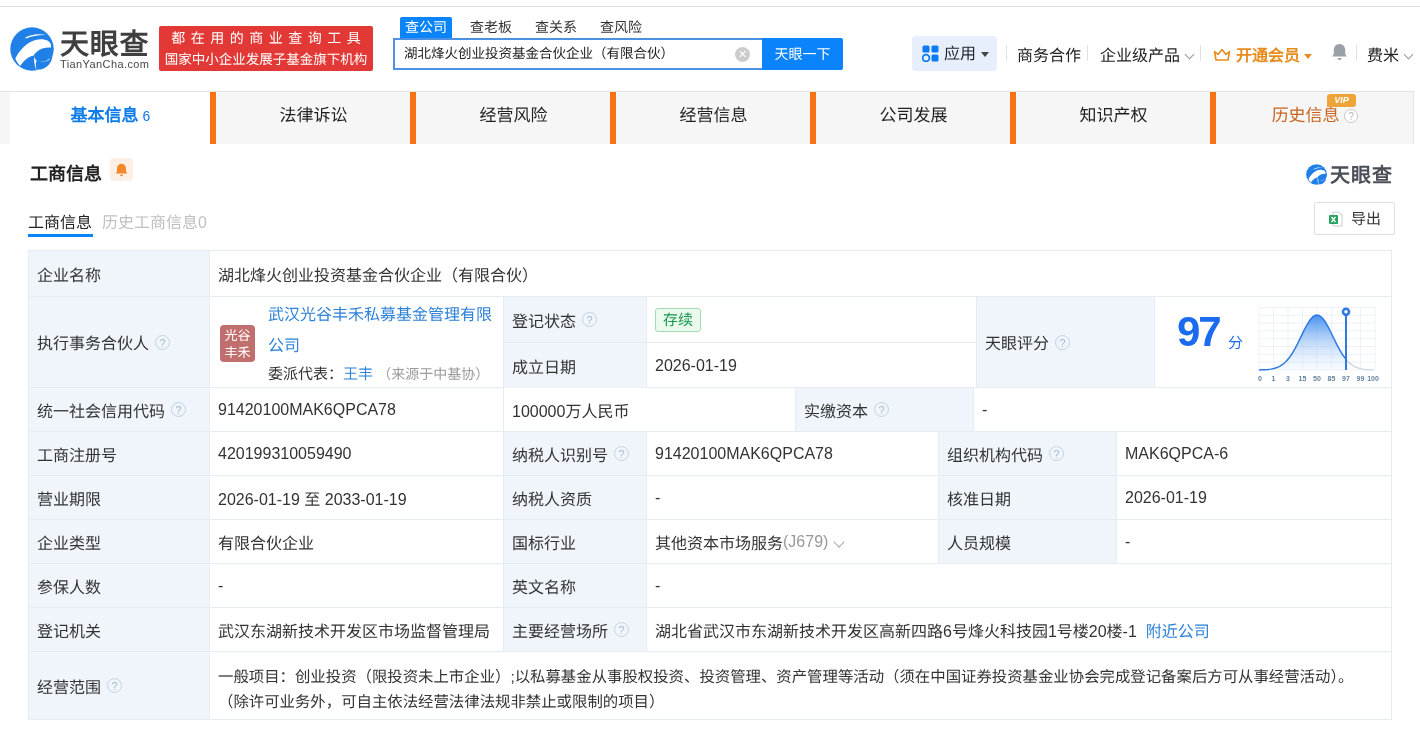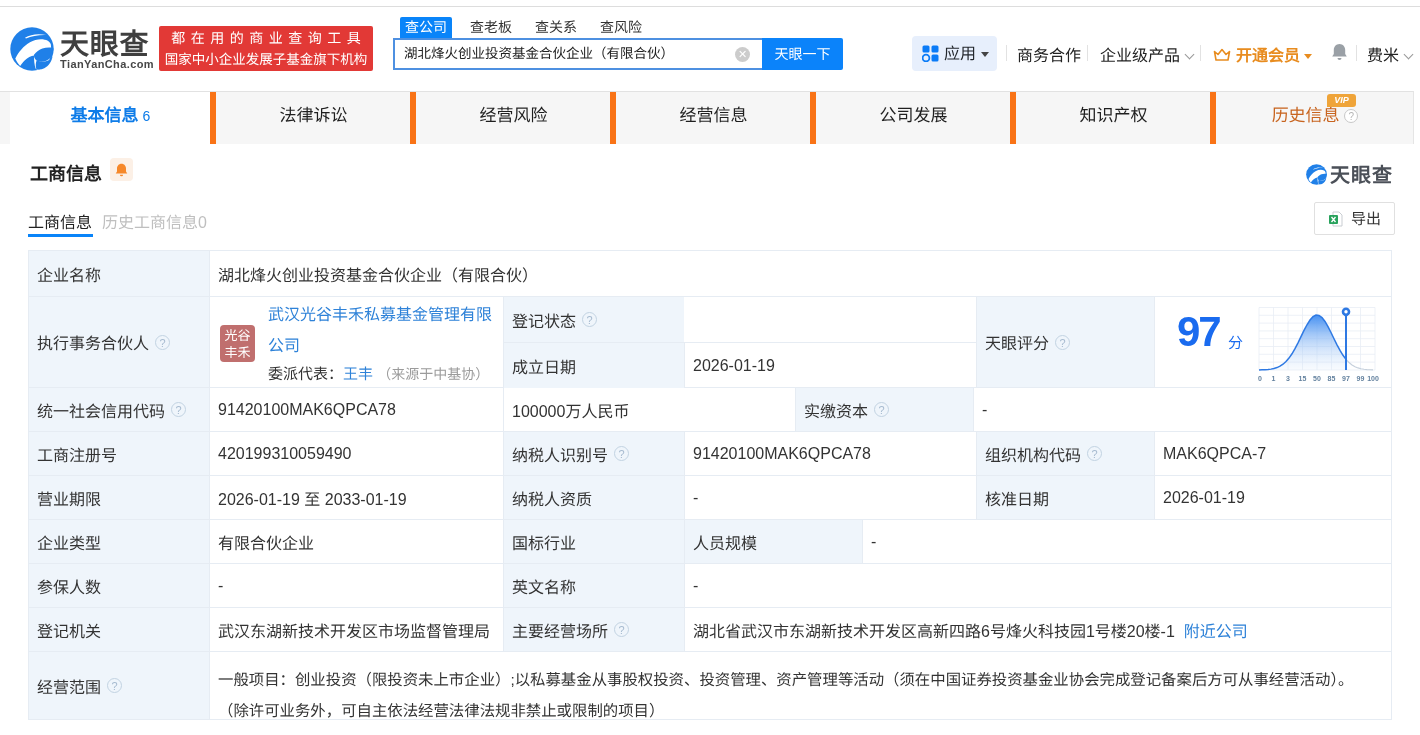--- a/index.html
+++ b/index.html
@@ -5,21 +5,21 @@
 *{margin:0;padding:0;box-sizing:border-box}
 html,body{width:1420px;height:735px;overflow:hidden;background:#fff;
   font-family:"Liberation Sans",sans-serif;-webkit-font-smoothing:antialiased}
 body{position:relative}
 
 #topline{position:absolute;left:0;top:6px;width:1420px;height:1px;background:#ddd}
 
 #logo{position:absolute;left:10px;top:27px}
 #logotext{position:absolute;left:60px;top:26px;color:#3c3c3c}
 #logotext .cn{font-size:29px;font-weight:700;letter-spacing:0.8px;line-height:30px;color:#3f3f3f;margin-top:3px}
-#logotext .en{font-size:11px;font-weight:700;letter-spacing:0.4px;color:#474747;margin-top:-1px}
+#logotext .en{font-size:11px;font-weight:400;letter-spacing:0.4px;color:#474747;margin-top:-1px}
 
 #redbox{position:absolute;left:159px;top:26px;width:214px;height:45px;background:#e23936;border-radius:2px;
  color:#fff;text-align:center;font-size:13.5px;line-height:21px;padding-top:2px}
 #redbox .l1{font-size:14px;letter-spacing:5.5px;text-indent:5.5px;white-space:nowrap}
 #redbox .l2{font-size:13.5px;letter-spacing:0;white-space:nowrap}
 
 #stabs{position:absolute;left:400px;top:17px;height:21px;font-size:14px}
 #stabs .t{display:inline-block;height:21px;line-height:21px;padding:0 5px;color:#333;margin-right:13px}
 #stabs .t.on{background:#0984f9;color:#fff;border-radius:2px 2px 0 0}
 #sbox{position:absolute;left:393px;top:38px;width:369px;height:32px;background:#fff;
@@ -62,21 +62,21 @@
 #wmark .txt{font-size:20px;font-weight:700;color:#4b5058;letter-spacing:1px;vertical-align:3px;margin-left:3px}
 #exportbtn{position:absolute;left:1314px;top:202px;width:81px;height:33px;border:1px solid #e0e0e0;border-radius:2px;
  background:#fff;line-height:31px;text-align:center;font-size:15px;color:#333}
 #exportbtn svg{vertical-align:-3px;margin-right:7px}
 
 #tbl{position:absolute;left:28px;top:250px;width:1364px;border:1px solid #e6ecf3;font-size:16px;color:#333}
 .row{display:flex;border-top:1px solid #e6ecf3}
 .row:first-child{border-top:none}
 .cell{flex:none;display:flex;align-items:center;padding-left:8px;padding-right:6px}
 .lab{background:#eff5fb}
-.w-l1{width:180px}.w-v1{width:294px}.w-l2{width:181px}.w-v2{width:292px}.w-l3{width:178px}.w-v3{width:234px}
+.w-l1{width:180px}.w-v1{width:294px}.w-l2{width:143px}.w-v2{width:292px}.w-l3{width:178px}.w-v3{width:234px}
 .bl{border-left:1px solid #e6ecf3}
 .h44{height:44px}
 .qm{margin-left:6px;width:15px;height:15px;line-height:15px;font-size:11px;border-color:#c2d3e2;color:#a6bacf;background:transparent}
 a.lk{color:#2e82d8;text-decoration:none}
 .grey{color:#999}
 .tag-green{display:inline-block;height:24px;line-height:22px;border:1px solid #a6dcb4;background:#eafaed;color:#18984d;
  border-radius:3px;padding:0 7px;font-size:15px}
 .chev{display:inline-block;width:8px;height:8px;border-right:1.5px solid #aaa;border-bottom:1.5px solid #aaa;
  transform:rotate(45deg);vertical-align:3px;margin-left:7px}
 
@@ -183,20 +183,23 @@
     <div class="cell bl w-v1" id="pcell">
       <div id="picon">光谷<br>丰禾</div>
       <div id="ptxt">
         <div class="nm">武汉光谷丰禾私募基金管理有限公司</div>
         <div class="rep">委派代表：<a class="lk">王丰</a> <span class="src">（来源于中基协）</span></div>
       </div>
     </div>
     <div style="width:473px;flex:none">
       <div style="display:flex;height:45px">
         <div class="cell lab bl w-l2" style="height:45px">登记状态<span class="qicon qm">?</span></div>
+        <div class="cell bl w-v2" style="height:45px">
+            <span class="tag-green">存续</span>
+          </div>
       </div>
       <div style="display:flex;height:45px;border-top:1px solid #e6ecf3">
         <div class="cell lab bl w-l2" style="height:45px">成立日期</div>
         <div class="cell bl w-v2" style="height:45px">2026-01-19</div>
       </div>
     </div>
     <div class="cell lab bl w-l3">天眼评分<span class="qicon qm">?</span></div>
     <div class="cell bl w-v3" style="position:relative;padding:0">
       <span id="scoreNum" style="position:absolute;left:22px;top:14px">97</span>
         <span id="scoreFen" style="position:absolute;left:73px;top:38px">分</span>
@@ -239,46 +242,47 @@
     <div class="cell bl w-v2">100000万人民币</div>
     <div class="cell lab bl w-l3">实缴资本<span class="qicon qm">?</span></div>
     <div class="cell bl w-v3">-</div>
   </div>
   <div class="row h44">
     <div class="cell lab w-l1">工商注册号</div>
     <div class="cell bl w-v1">420199310059490</div>
     <div class="cell lab bl w-l2">纳税人识别号<span class="qicon qm">?</span></div>
     <div class="cell bl w-v2">91420100MAK6QPCA78</div>
     <div class="cell lab bl w-l3">组织机构代码<span class="qicon qm">?</span></div>
-    <div class="cell bl w-v3">MAK6QPCA-7</div>
+    <div class="cell bl w-v3">MAK6QPCA-6</div>
   </div>
   <div class="row h44">
     <div class="cell lab w-l1">营业期限</div>
     <div class="cell bl w-v1">2026-01-19 至 2033-01-19</div>
     <div class="cell lab bl w-l2">纳税人资质</div>
     <div class="cell bl w-v2">-</div>
     <div class="cell lab bl w-l3">核准日期</div>
     <div class="cell bl w-v3">2026-01-19</div>
   </div>
   <div class="row h44">
     <div class="cell lab w-l1">企业类型</div>
     <div class="cell bl w-v1">有限合伙企业</div>
     <div class="cell lab bl w-l2">国标行业</div>
+    <div class="cell bl w-v2">其他资本市场服务<span class="grey">(J679)</span><span class="chev"></span></div>
     <div class="cell lab bl w-l3">人员规模</div>
     <div class="cell bl w-v3">-</div>
   </div>
   <div class="row h44">
     <div class="cell lab w-l1">参保人数</div>
     <div class="cell bl w-v1">-</div>
     <div class="cell lab bl w-l2">英文名称</div>
     <div class="cell bl" style="width:709px">-</div>
   </div>
   <div class="row h44">
     <div class="cell lab w-l1">登记机关</div>
     <div class="cell bl w-v1">武汉东湖新技术开发区市场监督管理局</div>
     <div class="cell lab bl w-l2">主要经营场所<span class="qicon qm">?</span></div>
     <div class="cell bl" style="width:709px">湖北省武汉市东湖新技术开发区高新四路6号烽火科技园1号楼20楼-1&nbsp;&nbsp;<a class="lk">附近公司</a></div>
   </div>
   <div class="row" style="height:68px">
     <div class="cell lab w-l1">经营范围<span class="qicon qm">?</span></div>
-    <div class="cell bl" style="width:1184px;display:block;padding-top:12px;line-height:31px;font-size:15.4px">一般项目：创业投资（限投资未上市企业）;以私募基金从事股权投资、投资管理、资产管理等活动（须在中国证券投资基金业协会完成登记备案后方可从事经营活动）。<br>（除许可业务外，可自主依法经营法律法规非禁止或限制的项目）</div>
+    <div class="cell bl" style="width:1184px;display:block;padding-top:12px;line-height:25px;font-size:15.4px">一般项目：创业投资（限投资未上市企业）;以私募基金从事股权投资、投资管理、资产管理等活动（须在中国证券投资基金业协会完成登记备案后方可从事经营活动）。<br>（除许可业务外，可自主依法经营法律法规非禁止或限制的项目）</div>
   </div>
 </div>
 
 </body></html>

